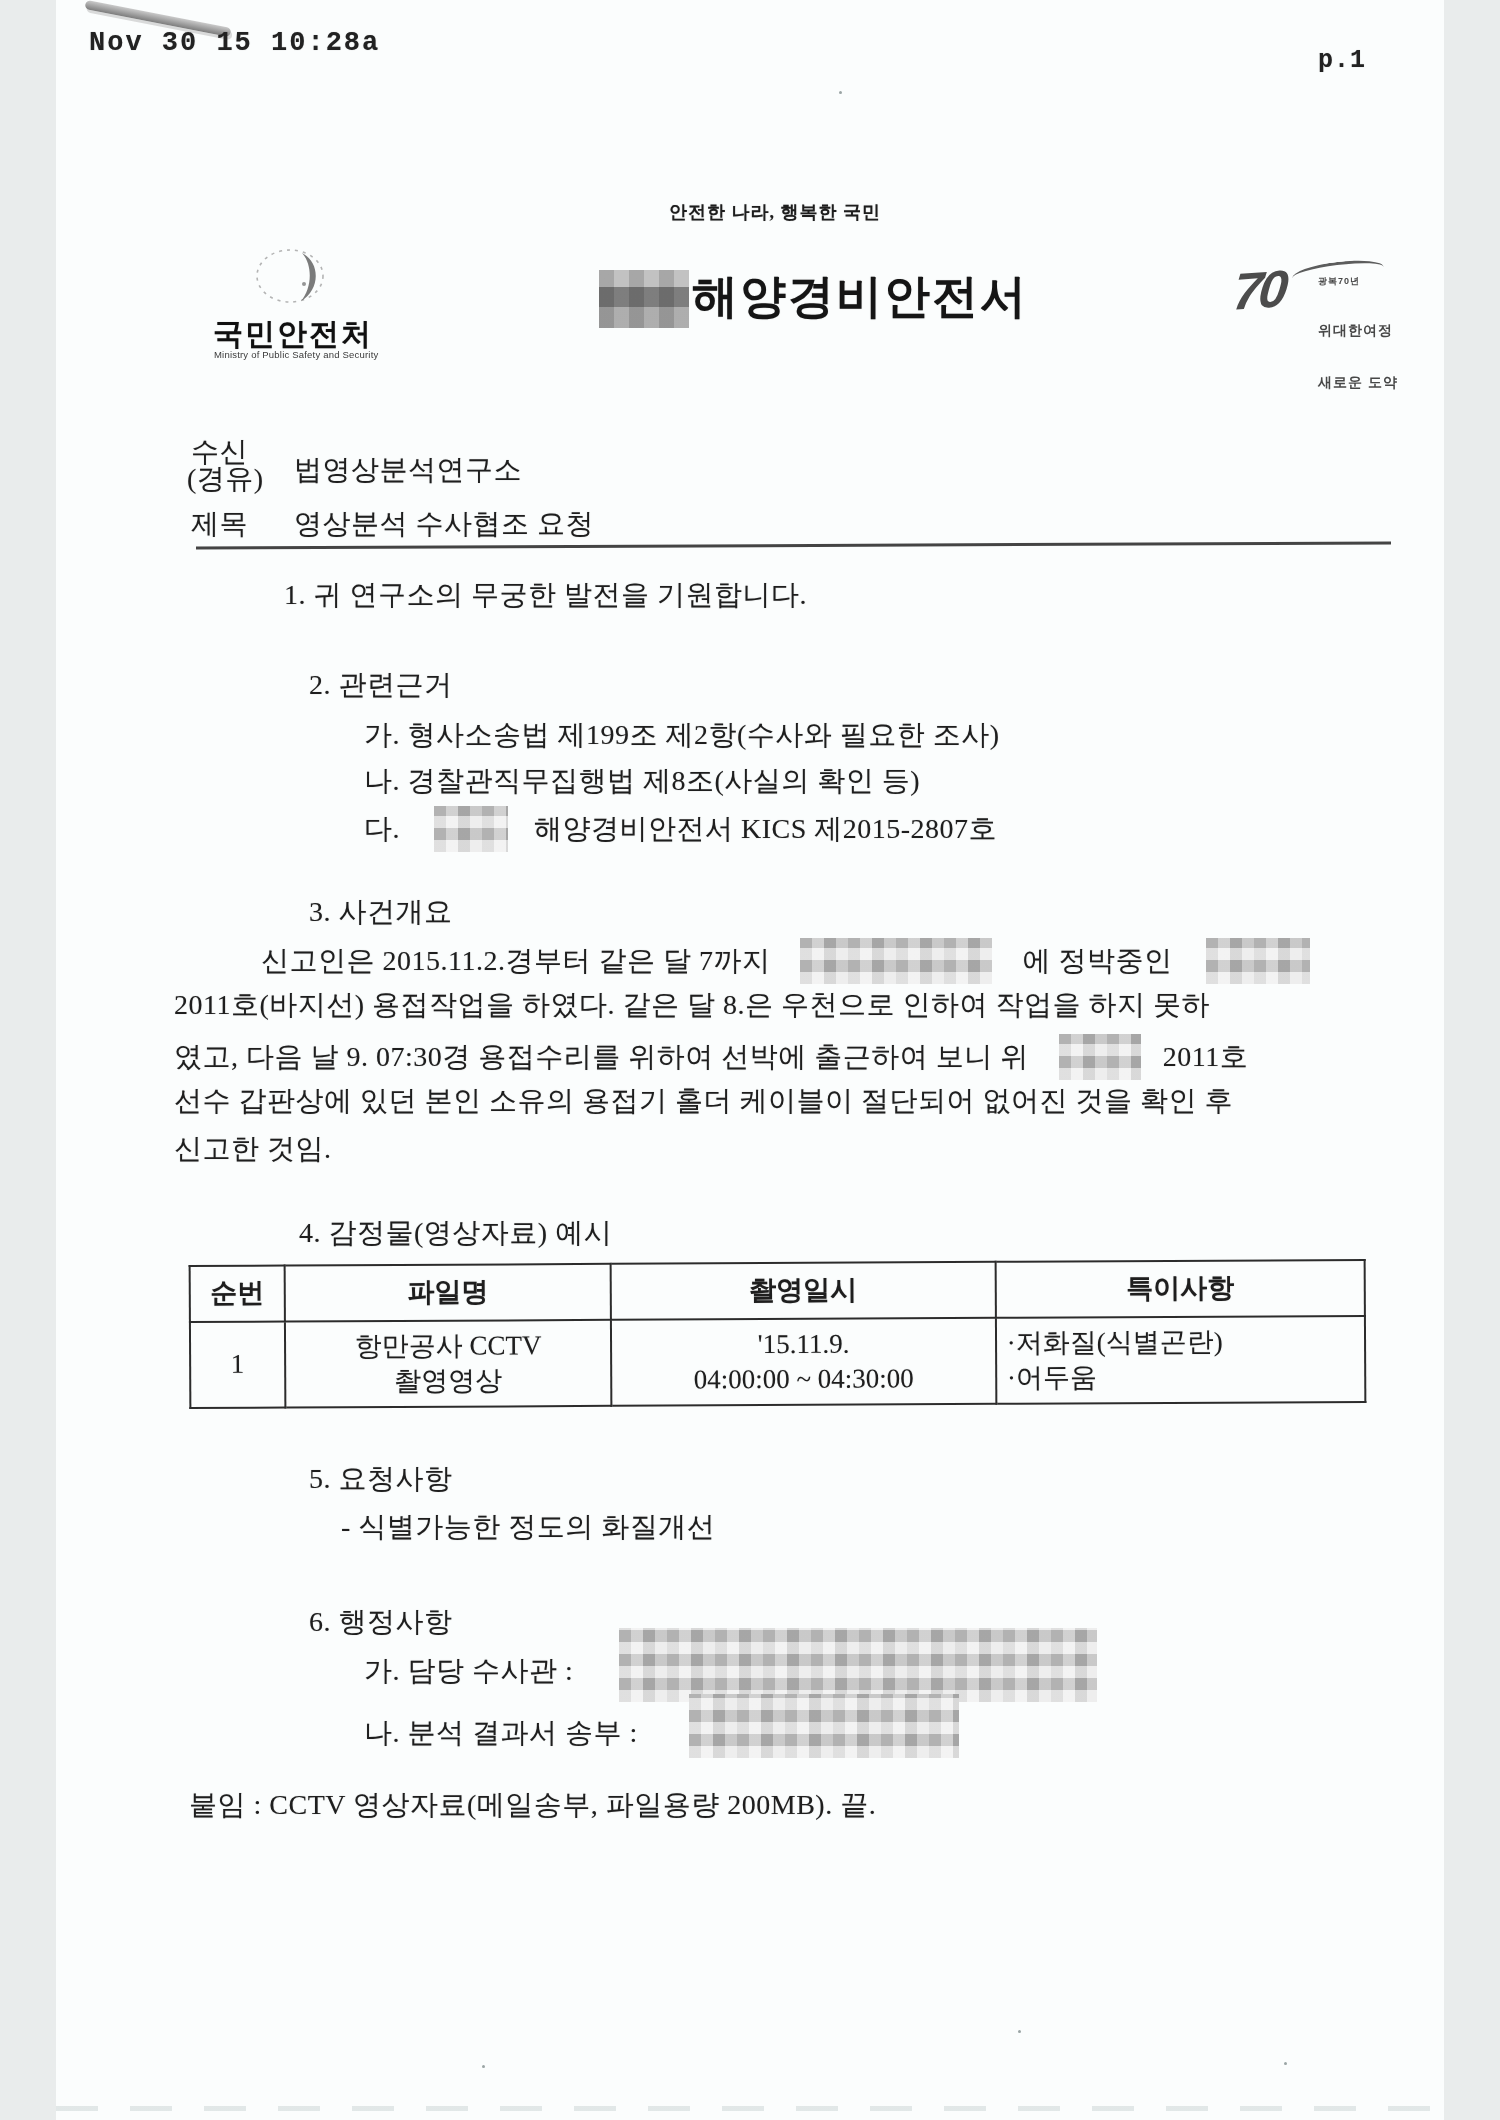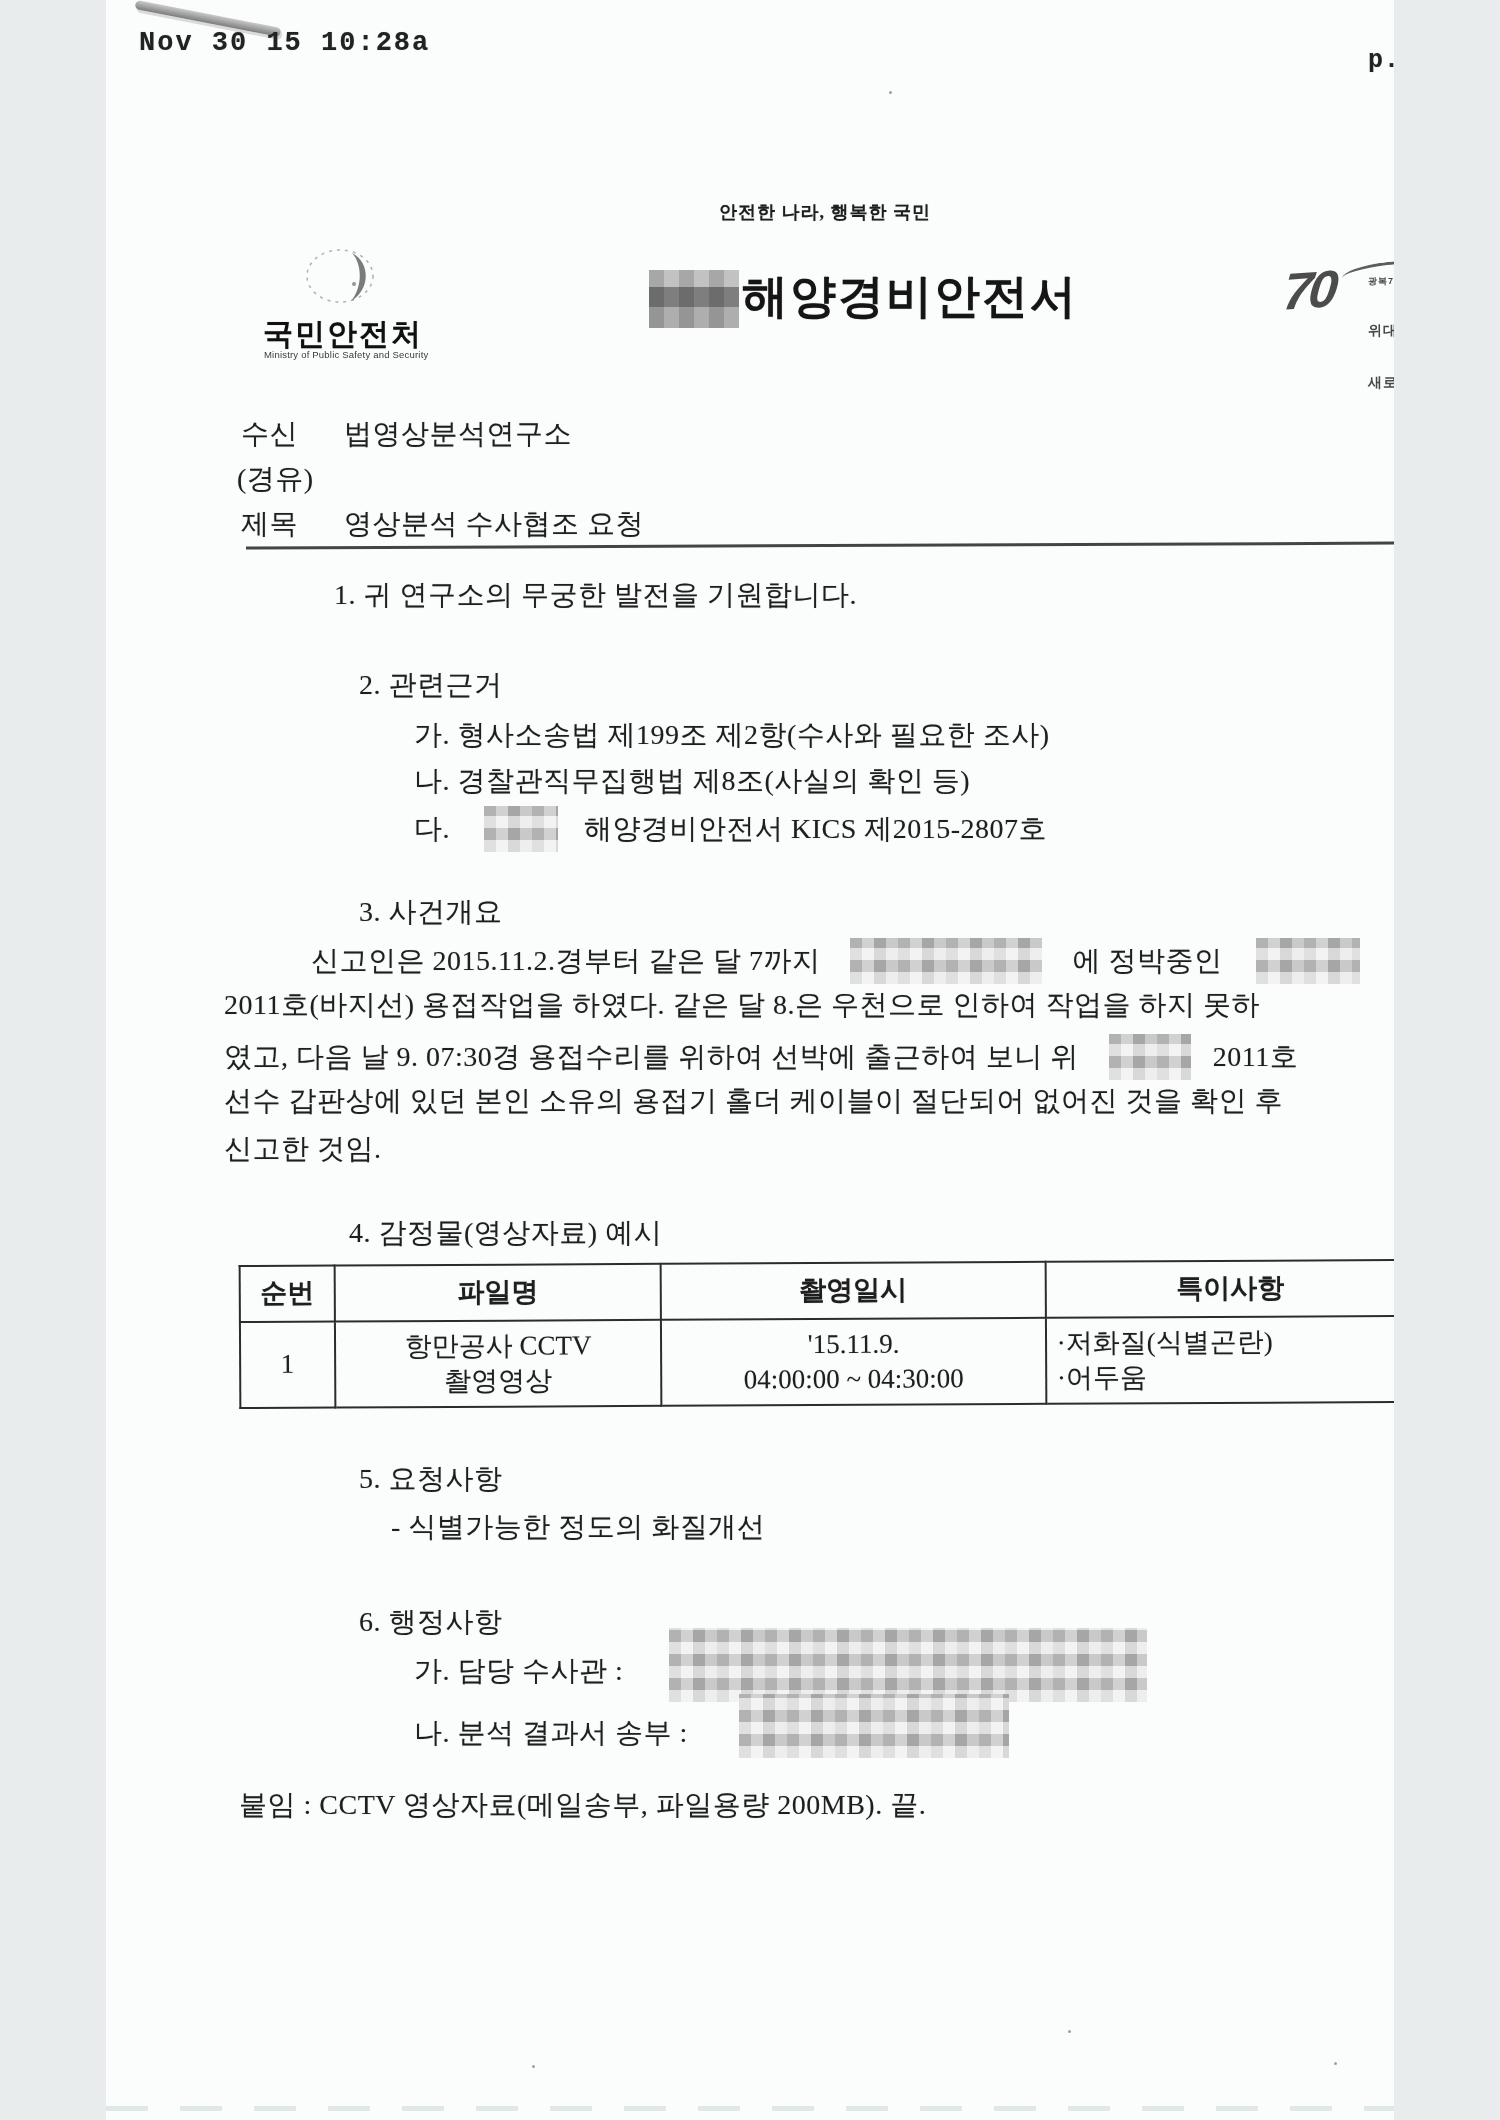--- a/index.html
+++ b/index.html
@@ -1,17 +1,17 @@
 <!DOCTYPE html>
 <html><head>
 <meta charset="utf-8">
 <style>
   html,body{margin:0;padding:0;background:#e9ecec;}
   .page{
-    position:relative;width:1288px;height:2120px;margin:0 auto;
+    position:relative;width:1388px;height:2120px;margin:0 auto;
     background:#fbfdfd;overflow:hidden;color:#1d1d1d;
     font-family:"Liberation Serif","DejaVu Serif",serif;
   }
   .abs{position:absolute;}
   .scan{text-shadow:0 0 1px rgba(45,45,45,.35);}
   .mono{font-family:"Liberation Mono","DejaVu Sans Mono",monospace;font-weight:bold;color:#222;}
   .body-text{font-size:28px;font-weight:500;letter-spacing:.5px;white-space:nowrap;color:#1e1e1e;}
   .flexline{display:flex;align-items:center;gap:20px;}
   
   .px{
@@ -102,21 +102,21 @@
     <div class="stamp-swoosh"></div>
     <div class="stamp-lines">
       <div class="t">광복70년</div>
       <div class="m">위대한여정</div>
       <div class="m">새로운 도약</div>
     </div>
   </div>
 
   <div class="abs body-text scan flexline" style="left:135px;top:415px;">
     <span>수신</span>
-    <span style="margin-left:26px;">법영상분석연구소</span>
+    <span style="margin-left:26px;margin-top:36px;">법영상분석연구소</span>
   </div>
   <div class="abs body-text scan" style="left:131px;top:460px;">(경유)</div>
   <div class="abs body-text scan flexline" style="left:135px;top:505px;">
     <span>제목</span>
     <span style="margin-left:26px;">영상분석 수사협조 요청</span>
   </div>
   <div class="divider"></div>
 
   <div class="abs body-text scan" style="left:228px;top:576px;">1. 귀 연구소의 무궁한 발전을 기원합니다.</div>
 

